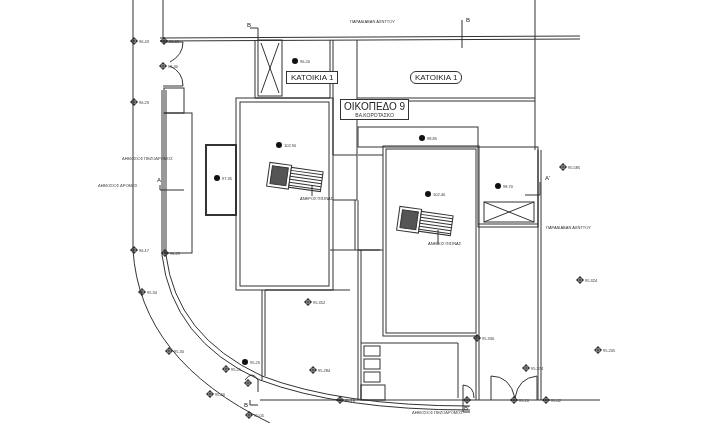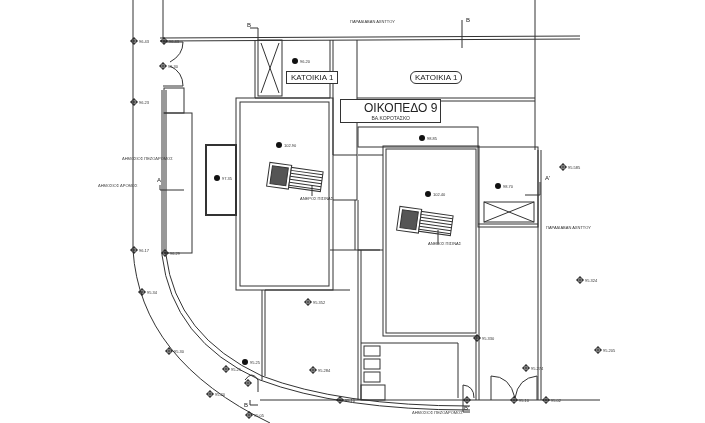--- a/index.html
+++ b/index.html
@@ -1,21 +1,21 @@
 <!DOCTYPE html>
 <html><head>
 <meta charset="utf-8">
 <style>
   html, body { margin: 0; padding: 0; background: #ffffff; }
   body { width: 705px; height: 423px; overflow: hidden; position: relative; font-family: "Liberation Sans", sans-serif; }
   svg { position: absolute; left: 0; top: 0; }
   .lbl { position: absolute; font-size: 4px; color: #333; white-space: nowrap; font-family: "Liberation Sans", sans-serif; }
   .room { position: absolute; font-size: 8px; color: #222; border: 1px solid #333; padding: 1px 4px; background: #fff; white-space: nowrap; }
   .plot { position: absolute; border: 1px solid #333; padding: 1px 3px; background: #fff; text-align: center; }
-  .plot .t { font-size: 12px; color: #222; display: block; margin-left: 20px; }
+  .plot .t { font-size: 10px; color: #222; display: block; }
   .plot .s { font-size: 5px; color: #333; display: block; }
   .sec { position: absolute; font-size: 6px; color: #222; }
 </style>
 </head>
 <body>
 
 <svg width="705" height="423" viewBox="0 0 705 423" xmlns="http://www.w3.org/2000/svg" fill="none" stroke="#333" stroke-width="1">
 
   <g>
     <line x1="160" y1="38" x2="580" y2="36"></line>

